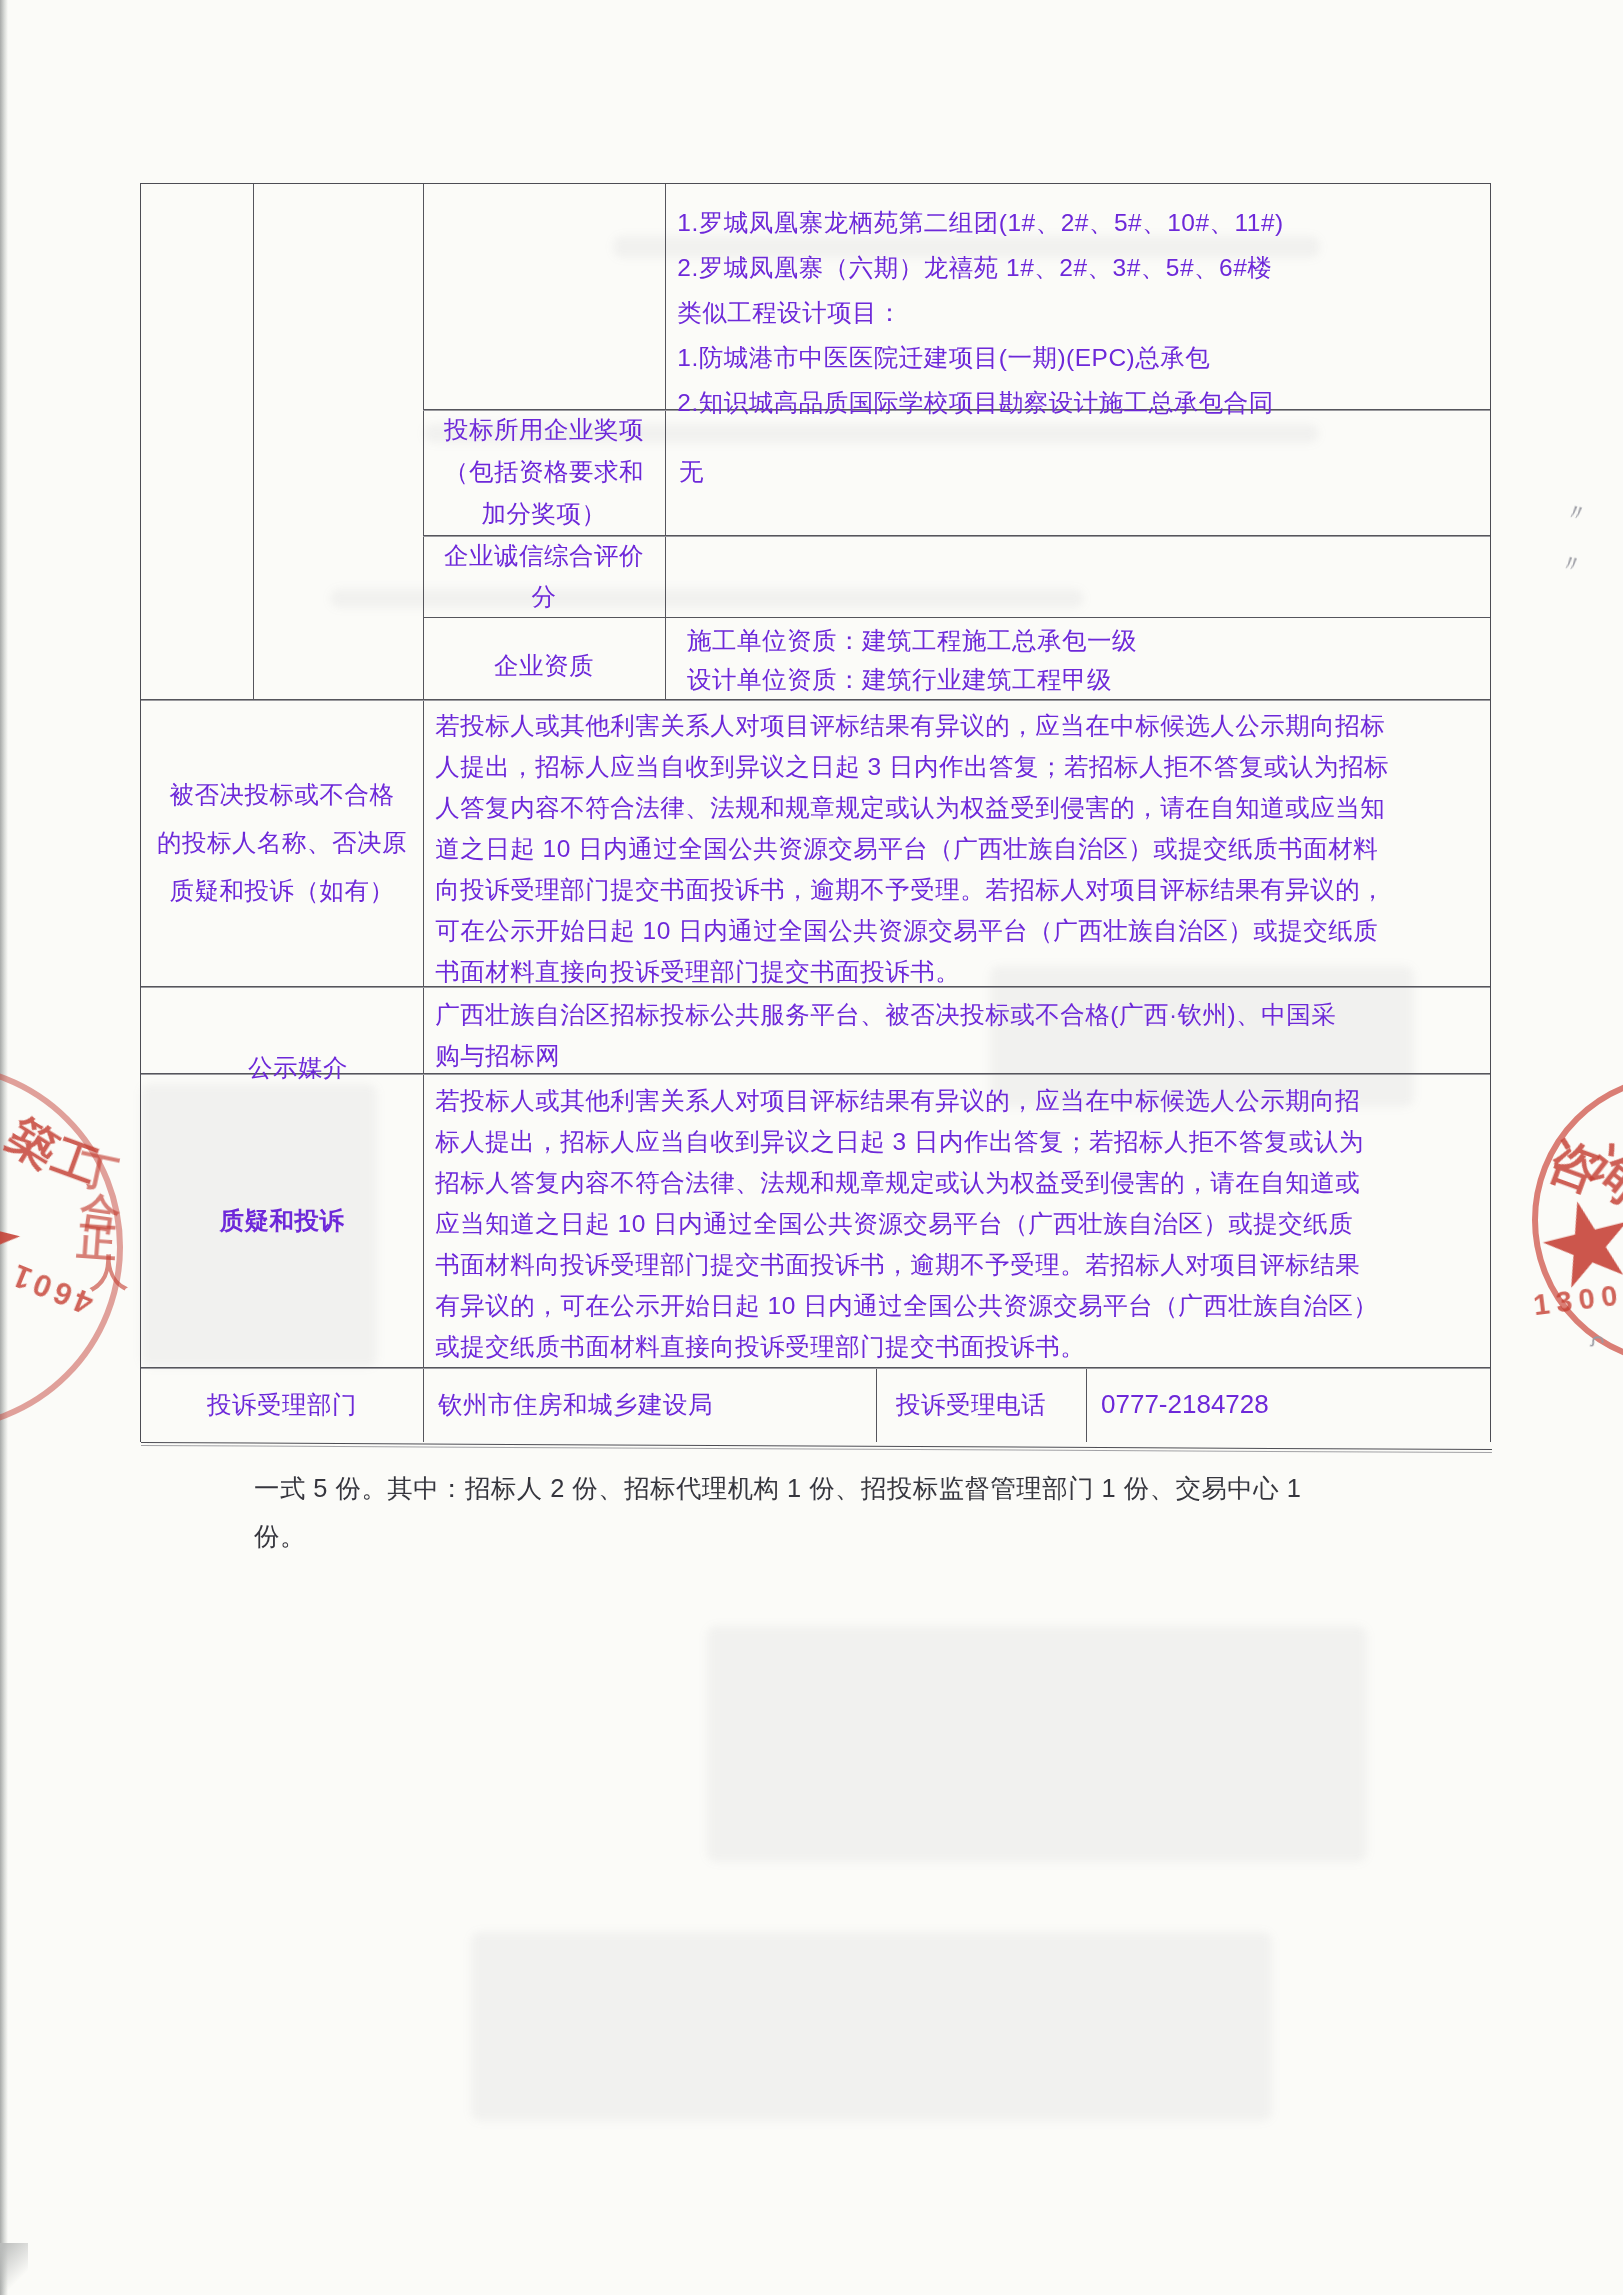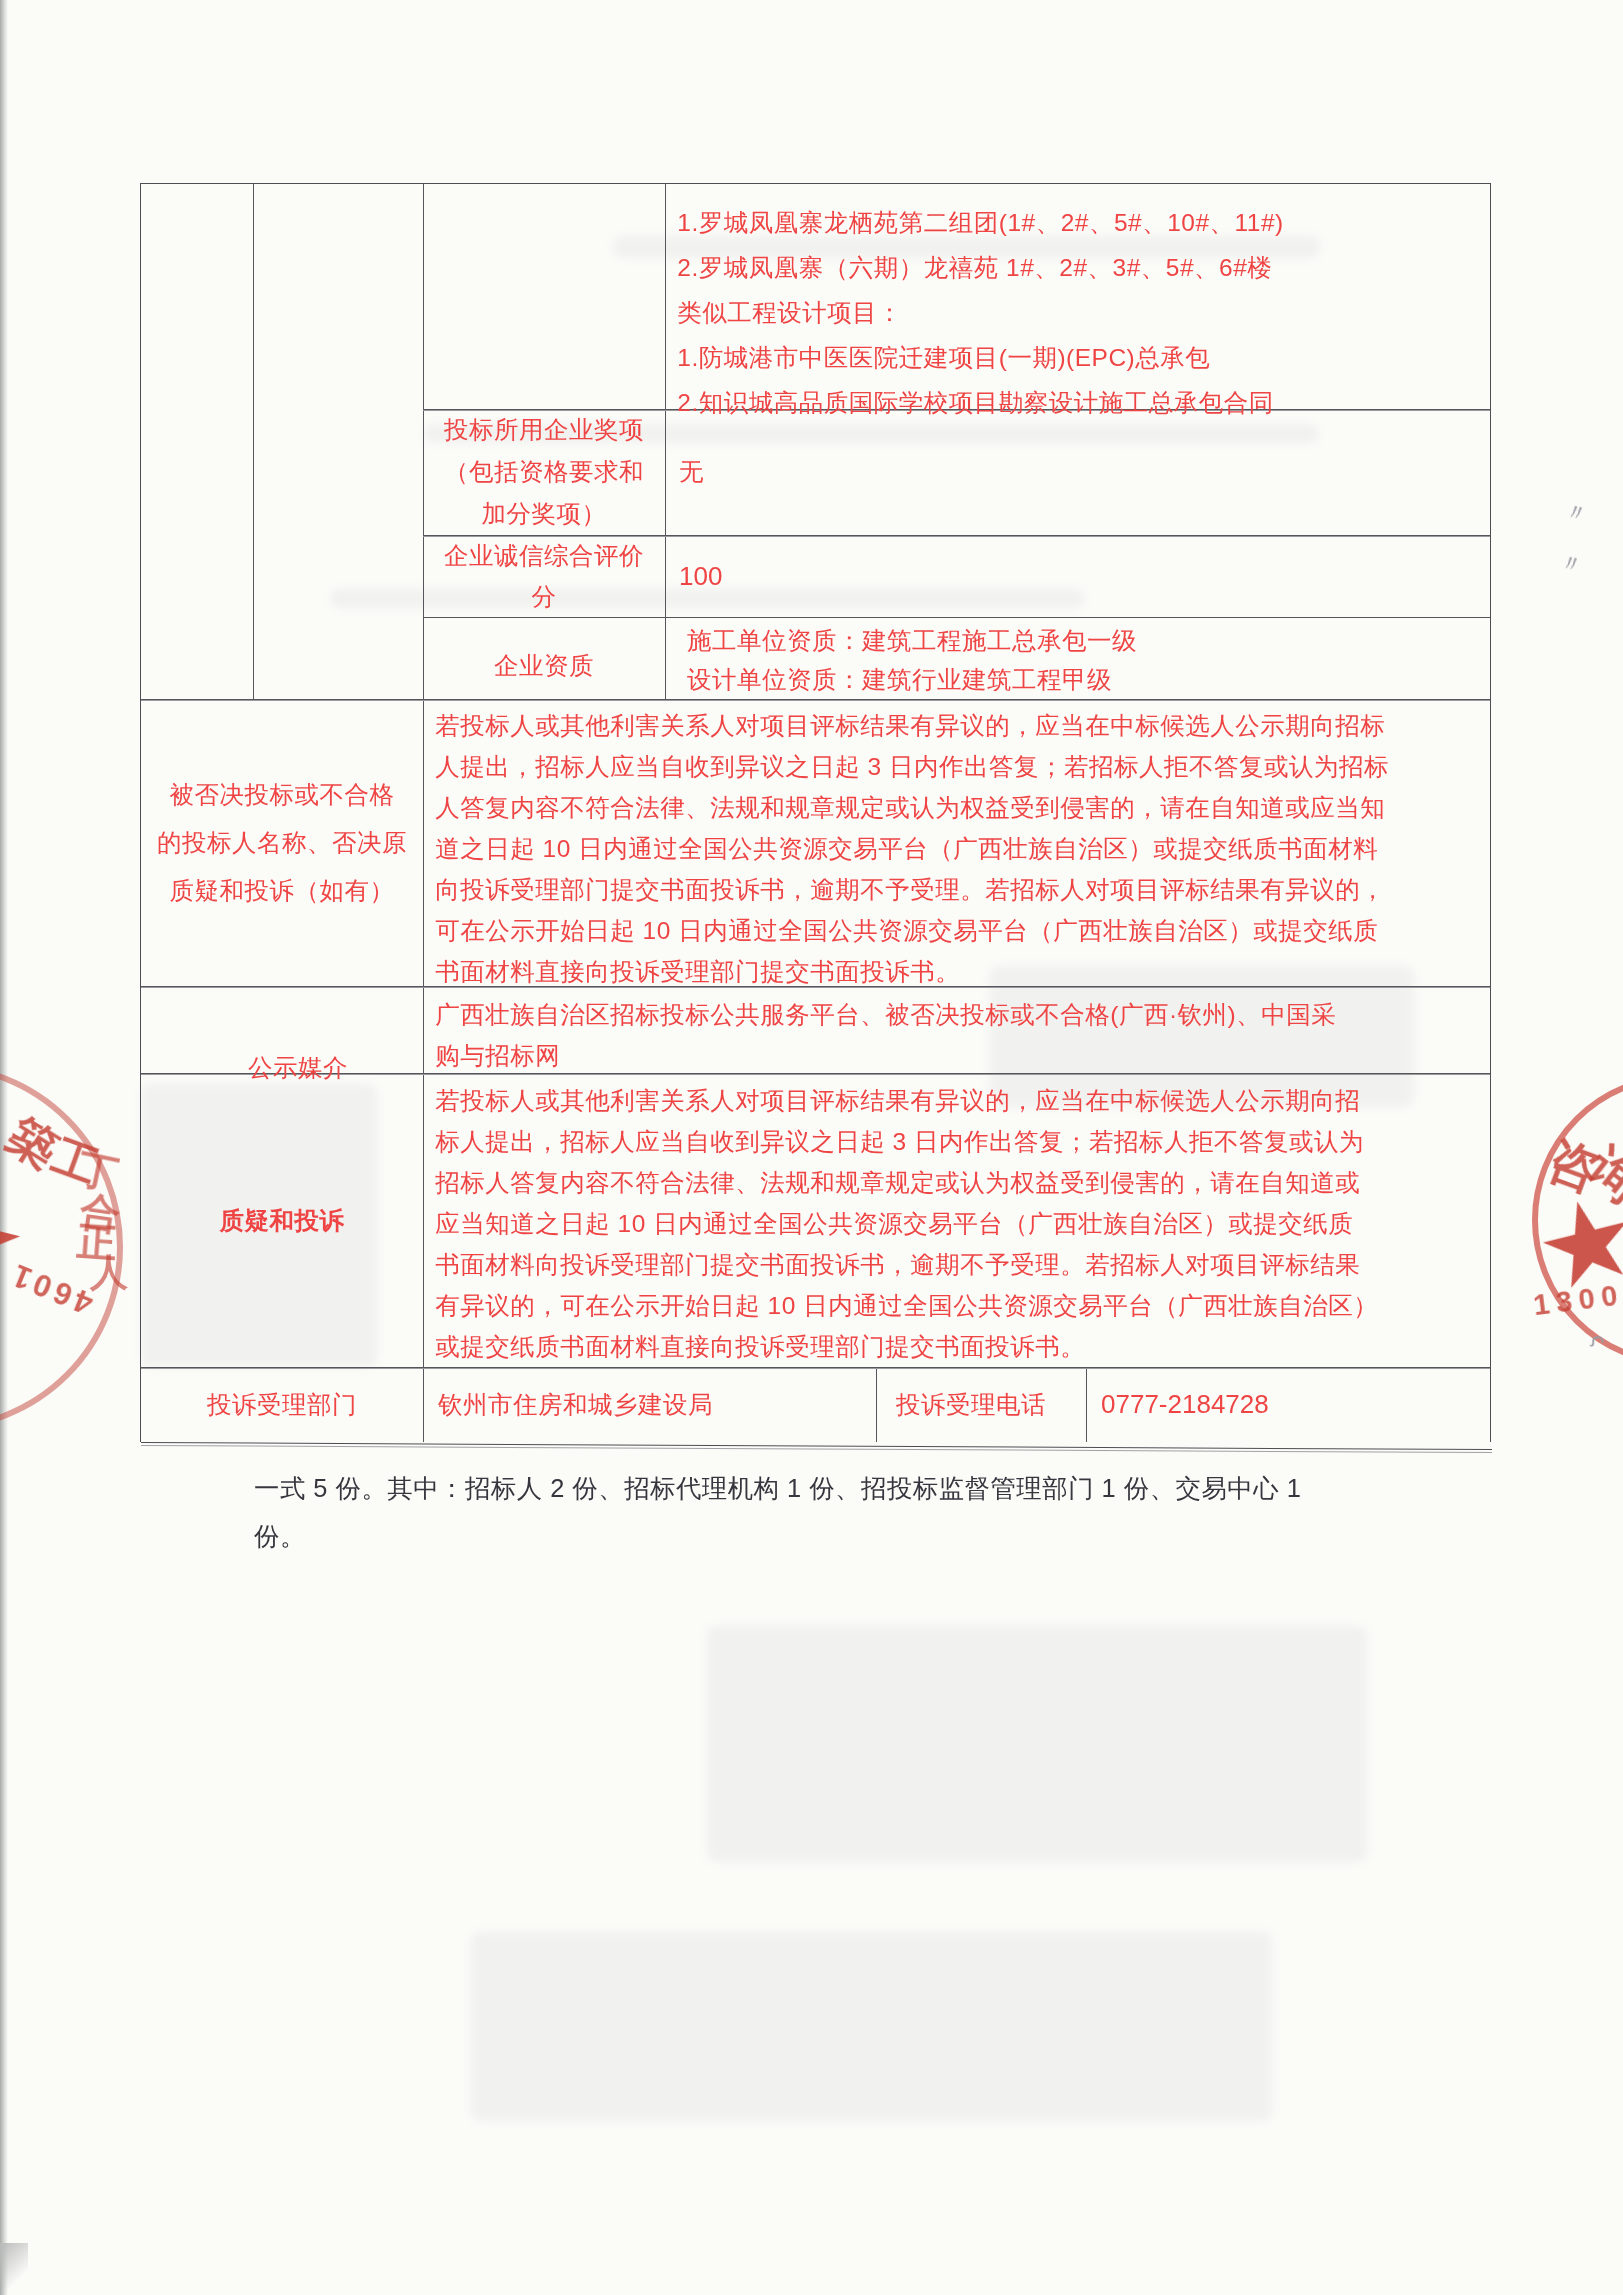--- a/index.html
+++ b/index.html
@@ -21,21 +21,21 @@
   
   #table{position:absolute;left:140px;top:183px;width:1349px;height:1258px;
     border:1.9px solid #4d4d54;border-bottom:none;background:transparent;}
   .vline{position:absolute;width:1.4px;background:#55555c;}
   .hline{position:absolute;height:1.4px;border-top:1.4px solid #55555c;border-bottom:0.9px solid rgba(90,90,98,0.6);box-sizing:border-box;background:#fbfbf8;}
   .hline.thin{border-bottom:none;height:0;}
   .bottomline{position:absolute;left:0;top:1258px;width:1351px;height:1.9px;
     border-top:1.9px solid #4d4d54;border-bottom:0.9px solid rgba(90,90,98,0.55);
     transform:rotate(0.3deg);transform-origin:left top;background:#fbfbf8;}
 
-  .cell{position:absolute;font-size:24.5px;line-height:41px;color:#ef4444;
+  .cell{position:absolute;font-size:24.5px;line-height:41px;color:#6d28d9;
     letter-spacing:0.5px;white-space:pre-line;filter:blur(0.2px);}
   .center{display:flex;align-items:center;justify-content:center;text-align:center;}
   .vcenter{display:flex;align-items:center;}
   .num{font-size:26px;letter-spacing:0;}
 
   
   .stamp-ring{position:absolute;border-radius:50%;box-sizing:border-box;}
   .stamp-char{position:absolute;color:rgba(197,62,50,0.82);
     font-family:"Liberation Serif","DejaVu Serif",serif;font-weight:bold;filter:blur(0.5px);}
   .stamp-star{position:absolute;color:rgba(196,58,46,0.85);filter:blur(0.3px);}
@@ -80,21 +80,20 @@
 1.防城港市中医医院迁建项目(一期)(EPC)总承包
 2.知识城高品质国际学校项目勘察设计施工总承包合同</div>
 
     <div class="cell center" style="left:282px;top:225px;width:242px;height:125px;line-height:42px;">投标所用企业奖项
 （包括资格要求和
 加分奖项）</div>
     <div class="cell vcenter" style="left:524px;top:225px;width:825px;height:125px;padding-left:14px;box-sizing:border-box;">无</div>
 
     <div class="cell center" style="left:282px;top:351px;width:242px;height:82px;line-height:41px;">企业诚信综合评价
 分</div>
-    <div class="cell vcenter num" style="left:524px;top:351px;width:825px;height:82px;padding-left:14px;box-sizing:border-box;">100</div>
 
     <div class="cell center" style="left:282px;top:433px;width:242px;height:96px;">企业资质</div>
     <div class="cell" style="left:524px;top:433px;width:825px;height:82px;padding:3.8px 0 0 22px;line-height:39px;box-sizing:border-box;">施工单位资质：建筑工程施工总承包一级
 设计单位资质：建筑行业建筑工程甲级</div>
 
     <div class="cell center" style="left:0;top:515px;width:282px;height:287px;line-height:48px;">被否决投标或不合格
 的投标人名称、否决原
 质疑和投诉（如有）</div>
     <div class="cell" style="left:282px;top:515px;width:1067px;height:287px;padding:6.1px 7.5px 0 12.3px;line-height:41px;box-sizing:border-box;">若投标人或其他利害关系人对项目评标结果有异议的，应当在中标候选人公示期向招标
 人提出，招标人应当自收到异议之日起 3 日内作出答复；若招标人拒不答复或认为招标

